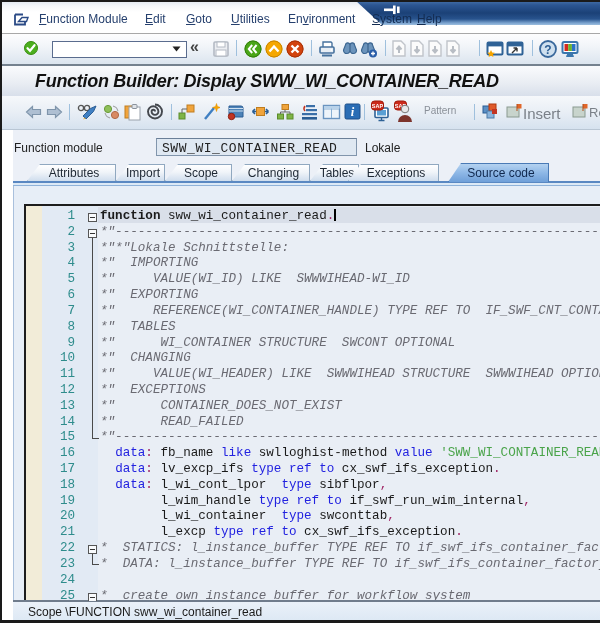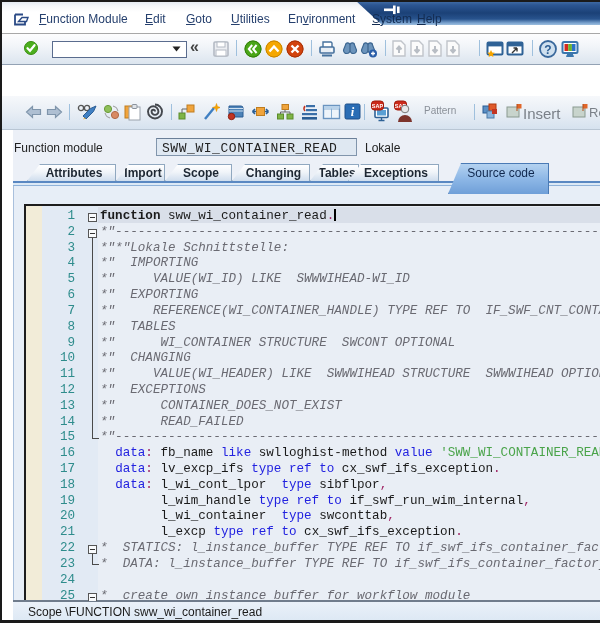--- a/index.html
+++ b/index.html
@@ -35,22 +35,22 @@
   #fmlabel{left:14px;top:141px;font-size:12px;color:#222;}
   #fmfield{left:156px;top:138px;width:199px;height:16px;background:#dfe8f2;
      border:1px solid #8195ac;border-top-color:#6b7f98;}
   #fmfield span{position:absolute;left:5px;top:2px;font-family:"Liberation Mono",monospace;font-size:13px;letter-spacing:0.55px;color:#222;}
   #fmactive{left:365px;top:141px;font-size:12px;color:#222;}
   
   .tab{position:absolute;top:164px;height:17px;
     background:linear-gradient(#ffffff 0,#f0f4f9 45%,#cfdded 100%);
     border:1px solid #90a8c0;border-bottom:none;box-sizing:border-box;
     clip-path:polygon(13px 0,100% 0,100% 100%,0 100%);
-    padding-left:5px;font-size:12px;color:#1d2733;text-align:center;line-height:17px;font-weight:bold;}
-  #tabactive{position:absolute;top:163px;height:31px;left:448px;width:101px;
+    padding-left:5px;font-size:12px;color:#1d2733;text-align:center;line-height:17px;}
+  #tabactive{position:absolute;top:163px;height:19px;left:448px;width:101px;
     background:linear-gradient(#b4d2f0 0,#8db7e6 50%,#6f9fd8 100%);
     border:1px solid #4a7ab5;border-bottom:none;box-sizing:border-box;
     clip-path:polygon(13px 0,100% 0,100% 100%,0 100%);
     padding-left:5px;font-size:12px;color:#10284e;text-align:center;line-height:18px;z-index:3;}
   #paneltop{left:13px;top:181px;width:587px;height:5px;
     background:linear-gradient(#5a88c2 0,#5a88c2 1.5px,#dce9f6 1.5px,#dce9f6 3.5px,#8fb2d9 3.5px);}
   #panel{left:13px;top:181px;width:587px;height:440px;background:#e7eef7;
     border-left:1px solid #a9c0dd;border-top-left-radius:4px;}
   
   #editor{left:24px;top:204px;width:576px;height:395px;background:#e9eef5;
@@ -184,20 +184,23 @@
     <circle cx="9" cy="9" r="8" fill="#cfe0ef" stroke="#39689c" stroke-width="1.8"></circle>
     <text x="9" y="13.5" text-anchor="middle" font-family="Liberation Sans" font-size="12" font-weight="bold" fill="#2a5c92">?</text>
   </svg>
   <svg class="ic" style="left:561px;top:41px;" width="18" height="17" viewBox="0 0 18 17">
     <rect x="1.5" y="1" width="15" height="11" rx="1.5" fill="#fff" stroke="#3a76ad" stroke-width="2"></rect>
     <rect x="3.5" y="3" width="3.7" height="7" fill="#d42a1e"></rect>
       <rect x="7.2" y="3" width="3.7" height="7" fill="#6cb52d"></rect>
       <rect x="10.9" y="3" width="3.6" height="7" fill="#2a72c8"></rect>
     <path d="M9 12 v3 M5.5 15.5 h7 l-1.2 -2.5 h-4.6 Z" fill="#3a76ad" stroke="#3a76ad"></path>
   </svg>
+  <div class="abs" id="title">
+      <span>Function Builder: Display SWW_WI_CONTAINER_READ</span>
+    </div>
   <div class="abs" id="tb2"></div>
 
   <svg class="ic" style="left:25px;top:105px;" width="17" height="14" viewBox="0 0 17 14">
     <path d="M7.5 1.5 L1.5 7 L7.5 12.5 V9.5 H15.5 V4.5 H7.5 Z" fill="#aebfd2" stroke="#7f95ab" stroke-width="1.2"></path>
   </svg>
   <svg class="ic" style="left:46px;top:105px;" width="17" height="14" viewBox="0 0 17 14">
     <path d="M9.5 1.5 L15.5 7 L9.5 12.5 V9.5 H1.5 V4.5 H9.5 Z" fill="#aebfd2" stroke="#7f95ab" stroke-width="1.2"></path>
   </svg>
   <div class="vsep" style="left:69px;top:104px;"></div>
   <svg class="ic" style="left:77px;top:102px;" width="21" height="20" viewBox="0 0 21 20">
@@ -336,21 +339,21 @@
 <span class="cm">*"----------------------------------------------------------------------</span>
   <span class="kw">data</span><span class="pu">:</span> fb_name <span class="kw">like</span> swlloghist-method <span class="kw">value</span> <span class="st">'SWW_WI_CONTAINER_READ'</span>
   <span class="kw">data</span><span class="pu">:</span> lv_excp_ifs <span class="kw">type ref to</span> cx_swf_ifs_exception<span class="pu">.</span>
   <span class="kw">data</span><span class="pu">:</span> l_wi_cont_lpor  <span class="kw">type</span> sibflpor<span class="pu">,</span>
         l_wim_handle <span class="kw">type ref to</span> if_swf_run_wim_internal<span class="pu">,</span>
         l_wi_container  <span class="kw">type</span> swconttab<span class="pu">,</span>
         l_excp <span class="kw">type ref to</span> cx_swf_ifs_exception<span class="pu">.</span>
 <span class="cm">*  STATICS: l_instance_buffer TYPE REF TO if_swf_ifs_container_factory.</span>
 <span class="cm">*  DATA: l_instance_buffer TYPE REF TO if_swf_ifs_container_factory.</span>
 
-<span class="cm">*  create own instance buffer for workflow module</span></div>
+<span class="cm">*  create own instance buffer for workflow system</span></div>
 
     <div class="foldbox" style="top:7px;"></div>
     <div class="foldbox" style="top:23px;"></div>
     <div class="fline" style="top:32px;height:201px;"></div>
     <div class="ftick" style="top:232px;"></div>
     <div class="foldbox" style="top:339px;"></div>
     <div class="fline" style="top:348px;height:10px;"></div>
     <div class="ftick" style="top:358px;"></div>
     <div class="foldbox" style="top:387px;"></div>
   </div>

